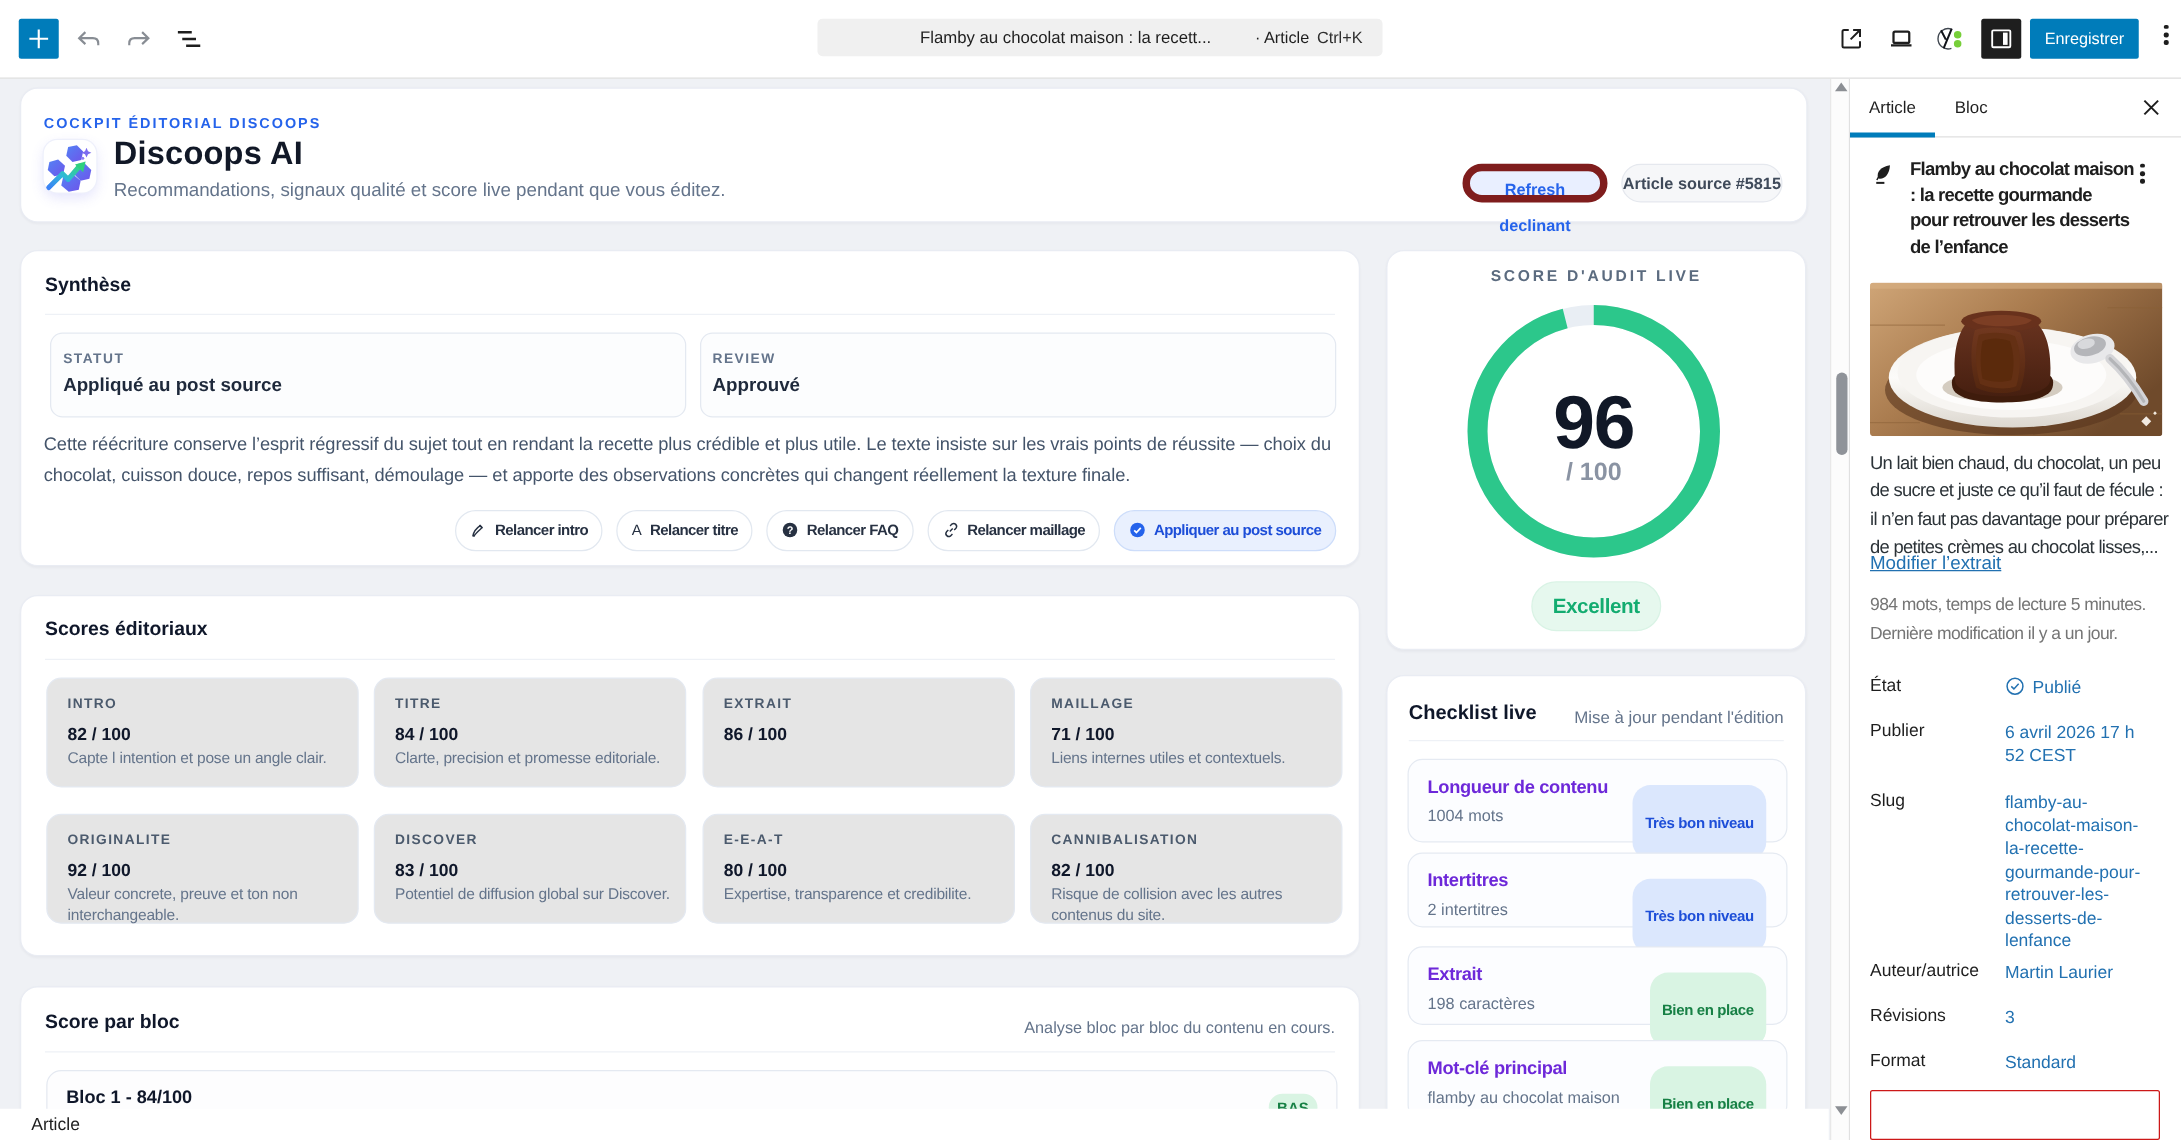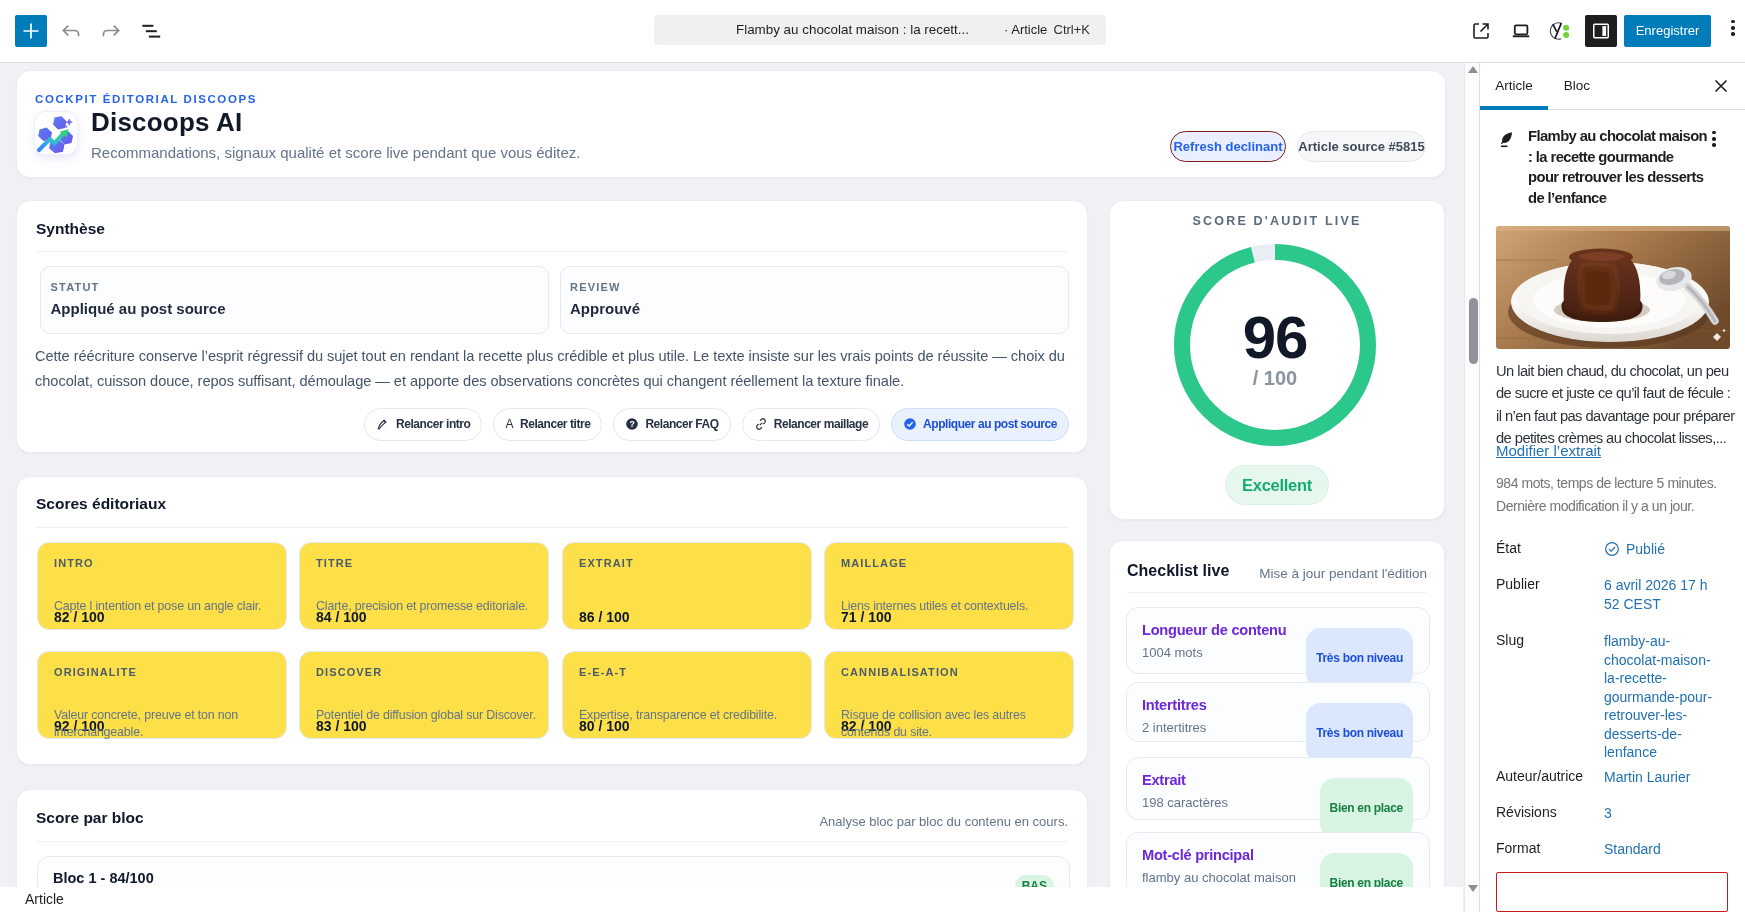--- a/index.html
+++ b/index.html
@@ -37,21 +37,21 @@
   #card-scores { left:16px; top:414px; width:1072px; height:289px; }
   #card-blocs { left:16px; top:727px; width:1072px; height:150px; }
   #card-score { left:1109px; top:138px; width:336px; height:320px; }
   #card-checklist { left:1109px; top:478px; width:336px; height:390px; }
 
   .kicker { position:absolute; left:35px; top:31px; font-size:11.5px; font-weight:700; letter-spacing:1.6px; color:#2563eb; }
   #logo { position:absolute; left:35px; top:50px; width:42px; height:42px; border-radius:11px; background:#fff; box-shadow:0 0 0 1px #eef0fb, 0 4px 10px rgba(99,102,241,.18); }
   #h-title { position:absolute; left:91px; top:45px; font-size:26px; font-weight:700; color:#111827; letter-spacing:.2px; }
   #h-sub { position:absolute; left:91px; top:82px; font-size:15px; color:#64748b; }
   .hbtn { position:absolute; top:69px; height:31px; border-radius:16px; font-size:13px; font-weight:700; line-height:29px; text-align:center; }
-  #hbtn1 { left:1170px; width:116px; background:#e9efff; border:1px solid #7f1d1d; color:#2563eb; }
+  #hbtn1 { left:1170px; width:116px; background:#e9efff; border:6px solid #7f1d1d; color:#2563eb; }
   #hbtn2 { left:1297px; width:129px; background:#f6f7f9; border:1px solid #e5e8ee; color:#3f4a5a; }
 
   .card-title { font-size:15.5px; font-weight:700; color:#0f172a; }
   .divider { position:absolute; left:19px; right:19px; height:1px; background:#eef1f6; }
 
   
   #card-synthese .card-title { position:absolute; left:19px; top:19px; }
   #card-synthese .divider { top:50px; }
   .field { position:absolute; top:65px; height:68px; background:#fcfdfe; border:1px solid #e4e9f1; border-radius:10px; }
   .field .lab { position:absolute; left:9.5px; top:13.5px; font-size:11px; font-weight:700; letter-spacing:1.2px; color:#64748b; }
@@ -59,23 +59,23 @@
   #field1 { left:23px; width:509px; }
   #field2 { left:542.5px; width:509px; }
   #syn-p { position:absolute; left:18px; top:143px; width:1020px; font-size:14.6px; color:#44546a; line-height:24.5px; letter-spacing:-0.05px; }
   #btnrow { position:absolute; top:207px; right:18px; display:flex; gap:11px; }
   .pillbtn { height:33px; border:1px solid #e2e8f0; background:#fff; border-radius:17px; font-size:12px; font-weight:700; color:#273142; line-height:31px; white-space:nowrap; padding:0 11px; letter-spacing:-0.45px; }
   .pillbtn svg { vertical-align:-3px; margin-right:6px; }
 
   
   #card-scores .card-title { position:absolute; left:19px; top:18px; }
   #card-scores .divider { top:49.5px; }
-  .sc { position:absolute; width:250px; height:88px; border:1px solid #e4e9f1; border-radius:12px; background:#fde047; }
+  .sc { position:absolute; width:250px; height:88px; border:1px solid #e4e9f1; border-radius:12px; background:#e5e5e5; }
   .sc .lab { position:absolute; left:16px; top:14px; font-size:11px; font-weight:700; letter-spacing:1.1px; color:#4b5a6d; }
-  .sc .score { position:absolute; left:16px; top:36px; font-size:14px; font-weight:700; color:#0f172a;margin-top:30px; }
+  .sc .score { position:absolute; left:16px; top:36px; font-size:14px; font-weight:700; color:#0f172a; }
   .sc .desc { position:absolute; left:16px; top:55px; width:228px; font-size:12.4px; color:#64748b; line-height:16.5px; letter-spacing:-0.15px; }
 
   
   #card-blocs .card-title { position:absolute; left:19px; top:19px; }
   #card-blocs .note { position:absolute; right:19px; top:24px; font-size:13px; color:#64748b; }
   #card-blocs .divider { top:50.5px; }
   #bloc1 { position:absolute; left:20px; top:66px; width:1033px; height:70px; border:1px solid #e4e9f1; border-radius:12px; background:#fdfdfe; }
   #bloc1 .t { position:absolute; left:15px; top:13px; font-size:14.5px; font-weight:700; color:#0f172a; }
   #bloc1 .bas { position:absolute; right:15px; top:18px; padding:4px 7px; background:#d9f4e3; color:#178045; font-size:12px; font-weight:700; border-radius:12px; }
 

